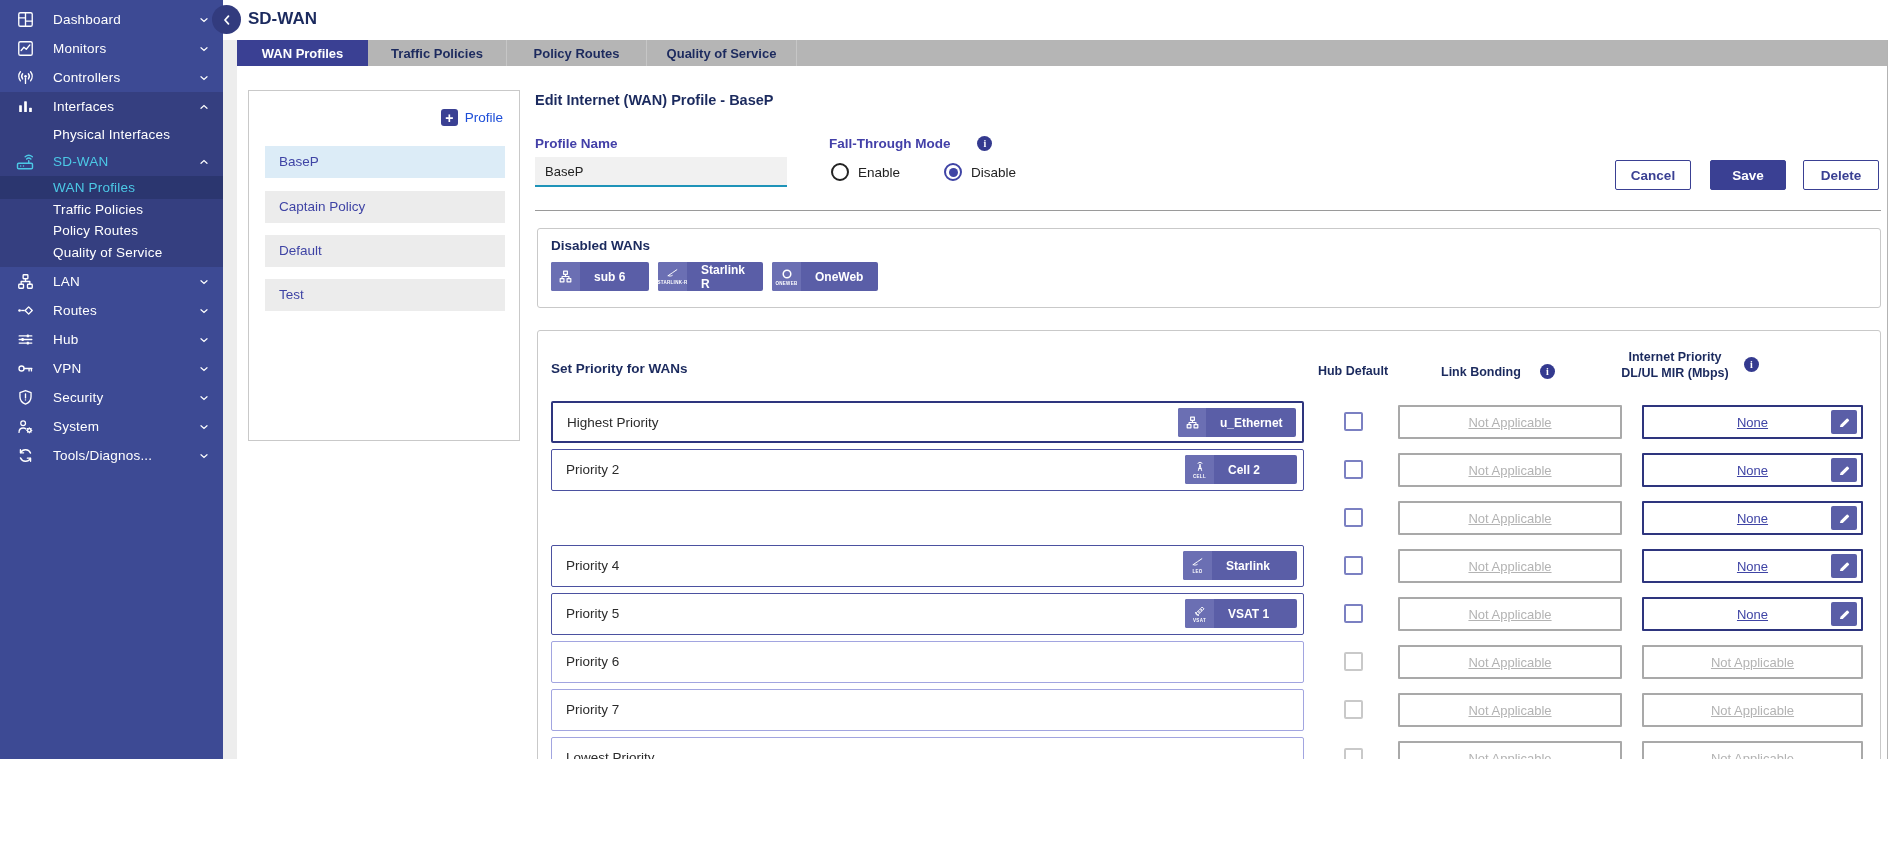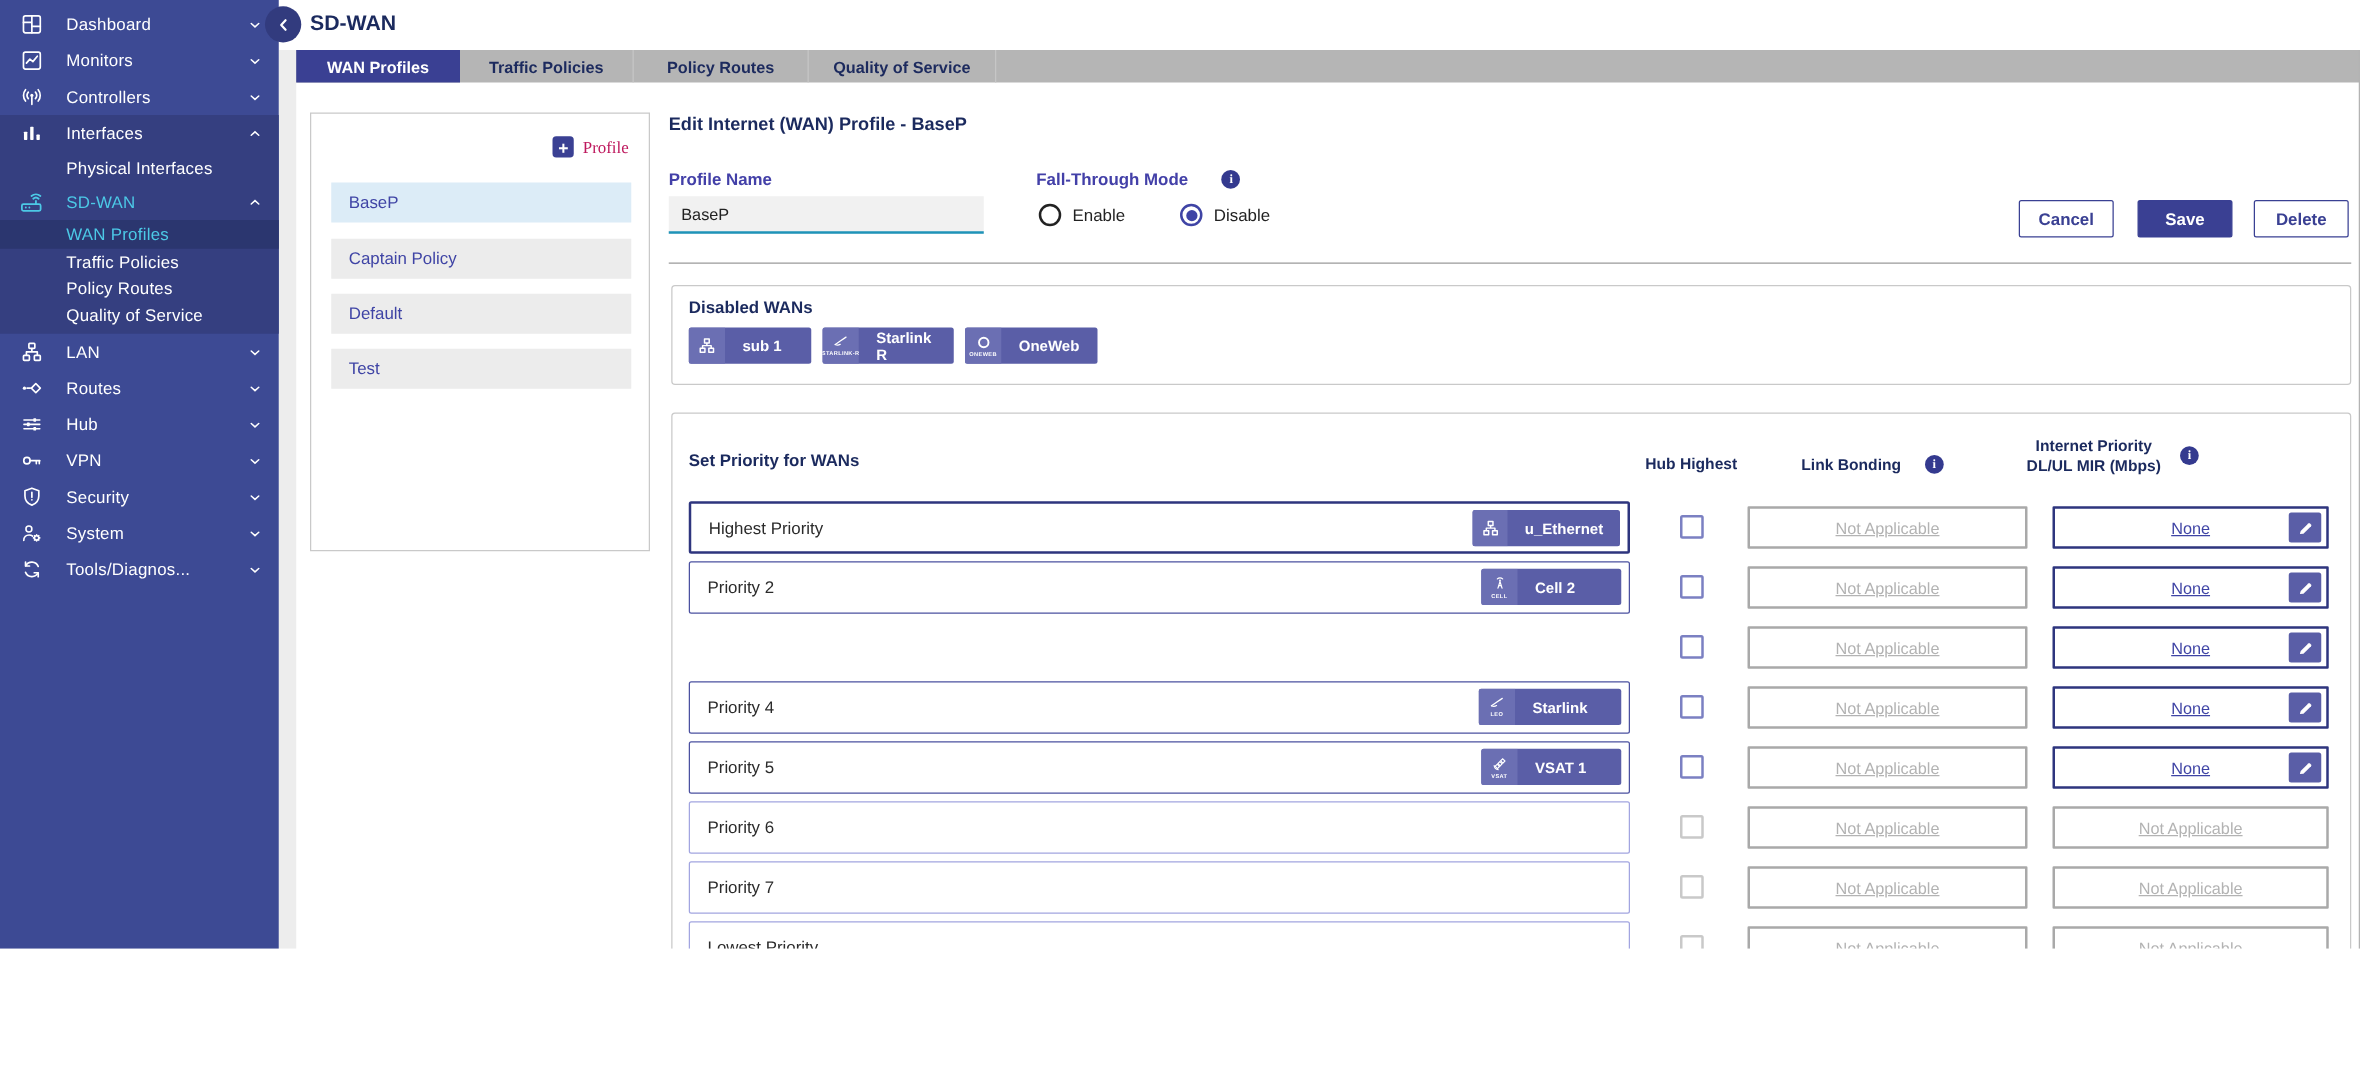--- a/index.html
+++ b/index.html
@@ -28,21 +28,21 @@
   .tabbar { position:absolute; left:237px; top:40px; width:1651px; height:26px; background:#b5b5b5; display:flex; }
   .tab { height:26px; display:flex; align-items:center; justify-content:center; font-size:13px; font-weight:bold; color:#1c2a5e; cursor:pointer; border-right:1px solid #c6c6c6; }
   .tab.active { background:#3a4093; color:#fff; border-right:none; }
   .rborder { position:absolute; left:1887px; top:40px; width:1px; height:822px; background:#b3b3b3; }
 
   
   .ppanel { position:absolute; left:248px; top:90px; width:272px; height:351px; background:#fff; border:1px solid #c9c9c9; }
   .addprofile { position:absolute; right:16px; top:18px; display:flex; align-items:center; cursor:pointer; }
   .plus { width:17px; height:17px; background:#3a4093; border-radius:3px; color:#fff; display:flex; align-items:center; justify-content:center; margin-right:7px; }
   .plus::before { content:"+"; font-size:14px; font-weight:bold; line-height:1; }
-  .addlabel { font-size:13.5px; color:#be185d;font-family:Liberation Serif, serif; }
+  .addlabel { font-size:13.5px; color:#1d4ed8; }
   .pitem { position:absolute; left:16px; width:240px; height:32px; background:#ececec; color:#3f44a5; font-size:13.5px; line-height:32px; padding-left:14px; cursor:pointer; }
   .pitem.sel { background:#dcecf7; }
 
   
   .etitle { position:absolute; left:535px; top:92px; font-size:14.5px; font-weight:bold; color:#1b2a5e; }
   .flabel { position:absolute; font-size:13.5px; font-weight:bold; color:#4340a8; display:flex; align-items:center; gap:7px; }
   .info { width:15px; height:15px; border-radius:50%; background:#343a8f; color:#fff; font-size:10px; font-weight:bold; display:inline-flex; align-items:center; justify-content:center; cursor:pointer; font-family:"Liberation Serif", serif; }
   .info::after { content:"i"; }
   .pninput { position:absolute; left:535px; top:157px; width:252px; height:30px; background:#f1f1f1; border:none; border-bottom:2px solid #1e93b8; font-size:13px; color:#222; padding-left:10px; font-family:"Liberation Sans", sans-serif; }
   .radiorow { position:absolute; left:831px; top:163px; display:flex; align-items:center; }
@@ -352,21 +352,21 @@
       <div class="chip" style="width:98px">
         <span class="chipicon">
             <svg width="15" height="15" viewBox="0 0 24 24" fill="none" stroke="#fff" stroke-width="1.9" stroke-linejoin="round">
               <rect x="9" y="3.5" width="6" height="5"></rect>
               <rect x="3.5" y="15.5" width="6" height="5"></rect>
               <rect x="14.5" y="15.5" width="6" height="5"></rect>
               <path d="M12 8.5 V12 M6.5 15.5 V12 H17.5 V15.5"></path>
             </svg>
             <span class="cap"></span>
           </span>
-        <span class="chiplabel">sub 1</span>
+        <span class="chiplabel">sub 6</span>
       </div>
       <div class="chip" style="width:105px">
         <span class="chipicon">
             <svg width="15" height="13" viewBox="0 0 24 24" fill="none" stroke="#fff" stroke-width="1.8" stroke-linecap="round">
               <path d="M4 16 C9 13 15 8 20 5"></path>
               <path d="M4 16 c2.5 1.3 5.5 0.9 7.5 -0.4"></path>
             </svg>
             <span class="cap">STARLINK-R</span>
           </span>
         <span class="chiplabel">Starlink R</span>
@@ -379,21 +379,21 @@
             <span class="cap">ONEWEB</span>
           </span>
         <span class="chiplabel">OneWeb</span>
       </div>
     </div>
   </div>
 
   <div class="psec">
     <div class="boxtitle">Set Priority for WANs</div>
 
-    <div class="colhdr" style="left:765px; top:33px; width:100px; text-align:center;">Hub Highest</div>
+    <div class="colhdr" style="left:765px; top:33px; width:100px; text-align:center;">Hub Default</div>
     <div class="colhdr" style="left:903px; top:33px; display:flex; gap:19px; align-items:center;">
       <span>Link Bonding</span>
       <span class="info"></span>
     </div>
     <div class="colhdr" style="left:1073px; top:18px; width:128px; text-align:center; line-height:16px;">
       <div>Internet Priority</div>
       <div>DL/UL MIR (Mbps)</div>
     </div>
     <span class="info" style="position:absolute; left:1206px; top:26px;"></span>
 

